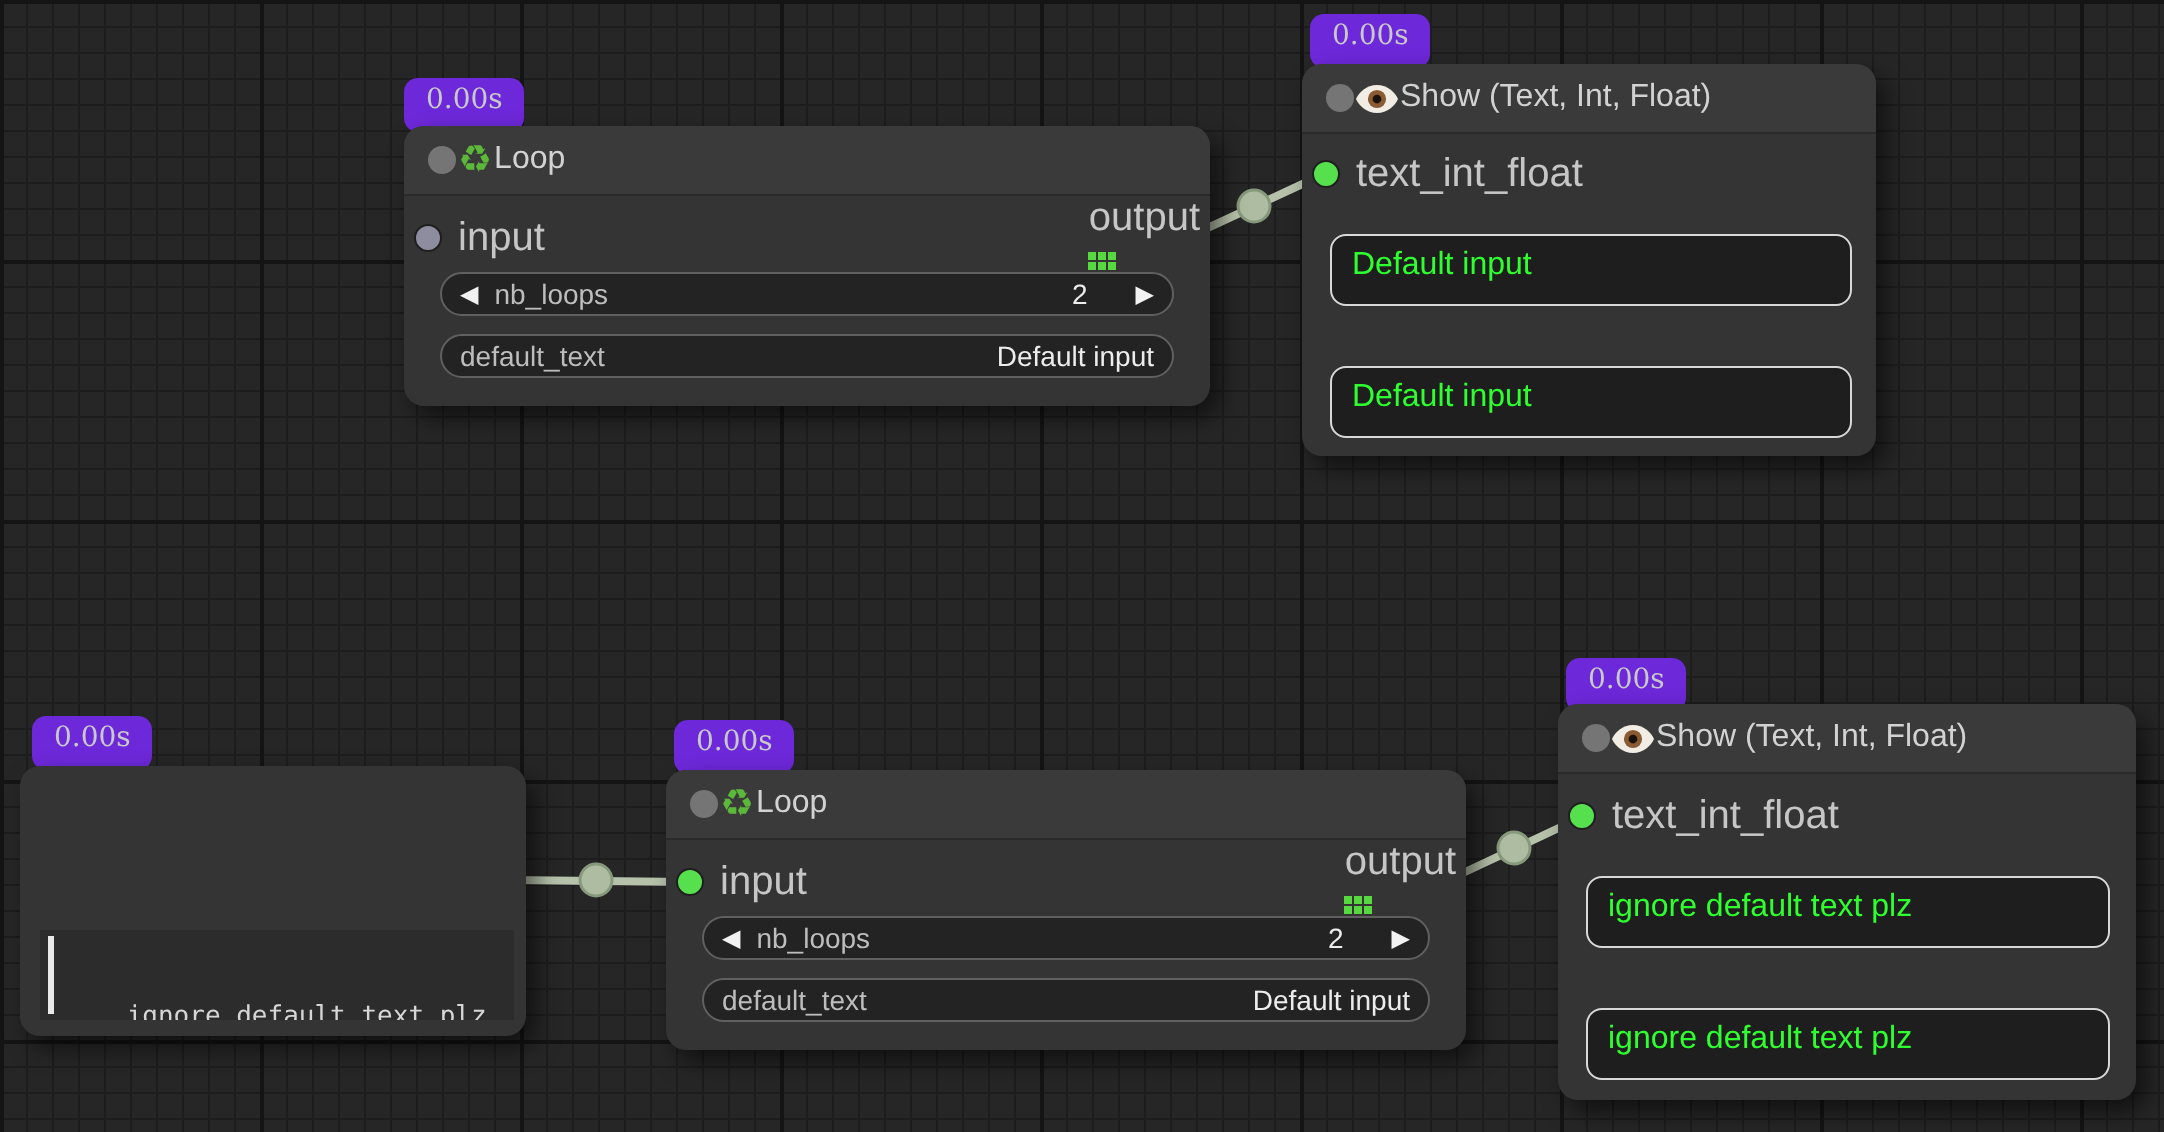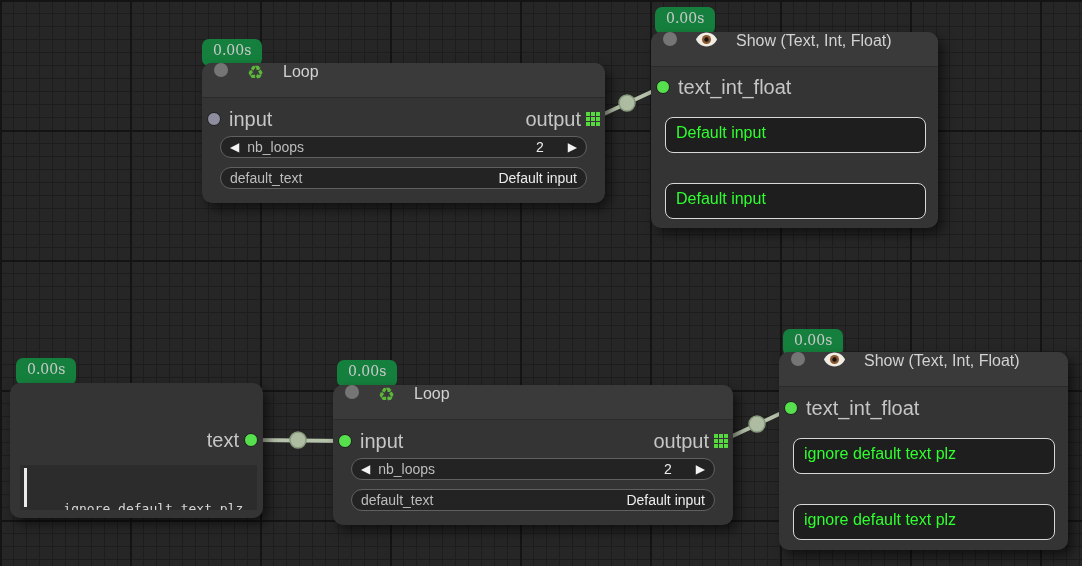--- a/index.html
+++ b/index.html
@@ -9,43 +9,43 @@
     background-color:#262626;
     background-image:
       linear-gradient(#141414 2px, transparent 2px),
       linear-gradient(90deg,#141414 2px, transparent 2px),
       linear-gradient(#1d1d1d 1px, transparent 1px),
       linear-gradient(90deg,#1d1d1d 1px, transparent 1px);
     background-size:130px 130px,130px 130px,13px 13px,13px 13px;
   }
   #links{position:absolute;left:0;top:0;z-index:1;}
   .badge{
-    position:absolute;z-index:1;background:#15803d;border-radius:7px;
+    position:absolute;z-index:1;background:#6d28d9;border-radius:7px;
     color:#c9c9c9;font-family:"DejaVu Serif",serif;font-size:14px;
     padding:3px 11px 8px 11px;
   }
   .node{
     position:absolute;z-index:2;background:#343434;border-radius:10px;
     box-shadow:5px 6px 12px rgba(0,0,0,.55);
   }
   .node-title{
-    height:34px;display:flex;align-items:flex-start;gap:19px;padding:0 12px;
+    height:34px;display:flex;align-items:center;gap:1px;padding:0 12px;
     background:#3a3a3a;border-radius:10px 10px 0 0;border-bottom:1px solid #2a2a2a;
     font-size:16px;color:#d2d2d2;white-space:nowrap;
   }
   .collapse-dot{width:14px;height:14px;border-radius:50%;background:#757575;flex:0 0 auto;}
   .recycle{color:#5cb83a;font-size:19px;line-height:1;font-family:"DejaVu Sans",sans-serif;}
   .slot-row{
     position:absolute;left:0;right:0;display:flex;align-items:center;gap:8px;
     font-size:20px;color:#c6c6c6;height:20px;padding:0 5px;box-sizing:border-box;
   }
   .slot-dot{width:12px;height:12px;border-radius:50%;border:1px solid #1f1f1f;flex:0 0 auto;}
   .slot-green{background:#57e04e;}
   .slot-gray{background:#8d8d9f;}
-  .right-group{margin-left:auto;display:flex;align-items:center;gap:5px;}
+  .right-group{margin-left:auto;display:flex;align-items:flex-start;gap:5px;flex-direction:column;}
   .pill{
     position:absolute;height:22px;border:1px solid #606060;border-radius:12px;
     background:#232323;display:flex;align-items:center;gap:8px;
     font-size:14px;padding:0 9px;color:#bdbdbd;box-sizing:border-box;
   }
   .pill .pvalue{color:#ececec;margin-left:auto;}
   .arrow{color:#f2f2f2;font-size:12px;line-height:1;font-family:"DejaVu Sans",sans-serif;cursor:pointer;}
   .stepper .pvalue{margin-right:16px;}
   .gbox{
     position:absolute;border:1px solid #d8d8d8;border-radius:8px;background:#1e1e1e;
@@ -133,26 +133,20 @@
   </div>
   <div class="slot-row" style="top:45px;">
     <span class="slot-dot slot-green"></span>
     <span>text_int_float</span>
   </div>
   <div class="gbox" style="left:14px;top:85px;width:261px;height:36px;">Default input</div>
   <div class="gbox" style="left:14px;top:151px;width:261px;height:36px;">Default input</div>
 </div>
 
 <div class="node" style="left:10px;top:383px;width:253px;height:135px;">
-  <div class="slot-row" style="top:47px;">
-    <span class="right-group">
-      <span>text</span>
-      <span class="slot-dot slot-green"></span>
-    </span>
-  </div>
   <div class="ta" style="left:10px;top:82px;width:237px;height:45px;">
     <span class="caret"></span>
     <span>ignore default text plz</span>
   </div>
 </div>
 
 <div class="node" style="left:333px;top:385px;width:400px;height:140px;">
   <div class="node-title">
     <span class="collapse-dot"></span>
     <span class="recycle">♻</span>

